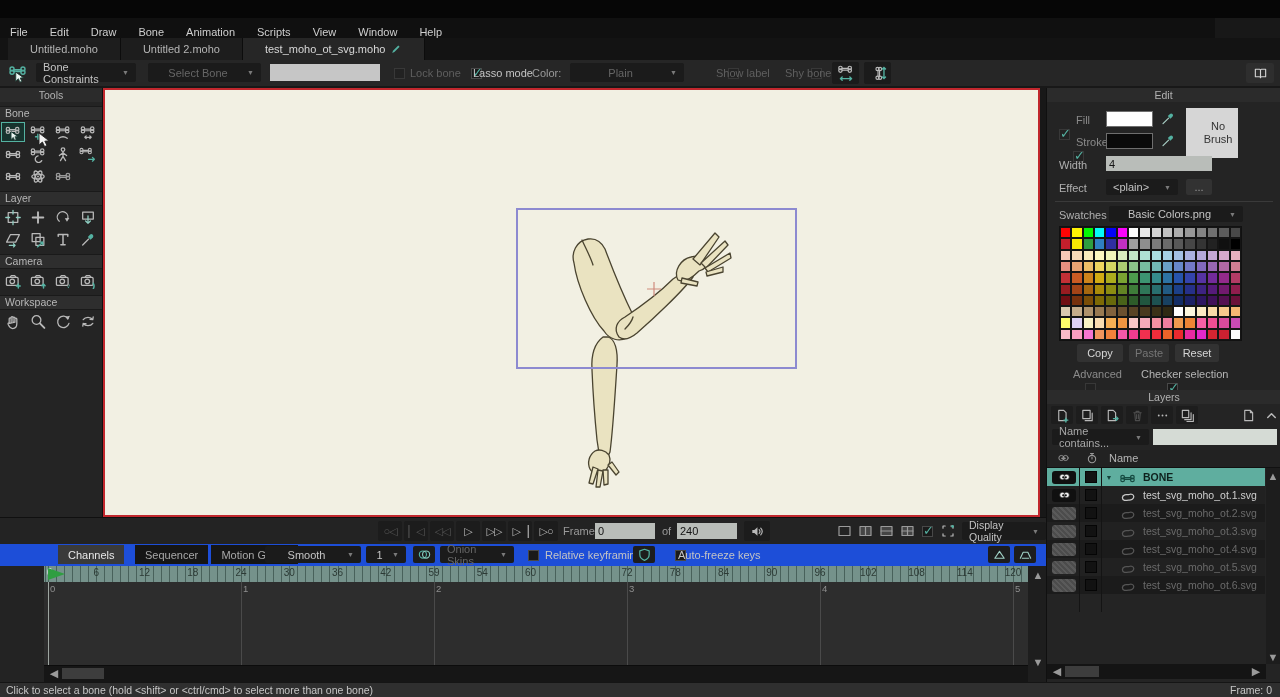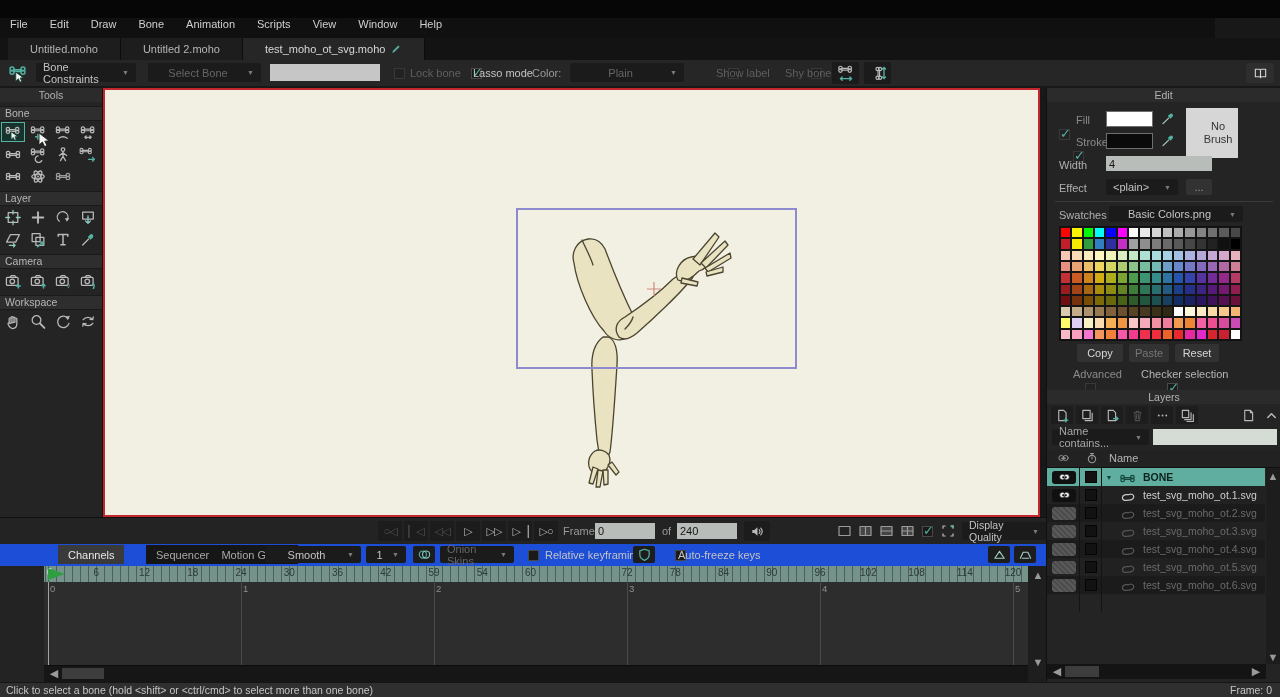--- a/index.html
+++ b/index.html
@@ -2,21 +2,21 @@
 <html><head>
 <meta charset="utf-8">
 <style>
   html,body{margin:0;padding:0;background:#000;}
   .app{position:relative;width:1280px;height:697px;background:#181818;overflow:hidden;
        font-family:"Liberation Sans","DejaVu Sans",sans-serif;font-size:11px;color:#c8c8c8;
        -webkit-font-smoothing:antialiased;}
   .abs{position:absolute;}
   
   .titlebar{left:0;top:0;width:1280px;height:18px;background:#060606;}
-  .menubar{left:0;top:18px;width:1215px;height:20px;background:#101010;display:flex;align-items:flex-start;padding-left:8px;box-sizing:border-box;}
+  .menubar{left:0;top:18px;width:1215px;height:20px;background:#101010;display:flex;align-items:flex-end;padding-left:8px;box-sizing:border-box;}
   .menu-item{padding:0 12px 0 2px;margin-right:8px;color:#cfcfcf;cursor:default;}
   .tabbar{left:0;top:38px;width:1280px;height:22px;background:#131313;display:flex;align-items:flex-end;padding-left:8px;box-sizing:border-box;}
   .tab{height:22px;display:flex;align-items:center;justify-content:center;gap:5px;padding:0 22px;background:#1d1d1d;color:#b5b5b5;border-right:1px solid #0c0c0c;}
   .tab.active{background:#262626;color:#d8d8d8;}
   .tab .icon{width:12px;height:12px;display:inline-block;}
   
   .toolbar{left:0;top:60px;width:1280px;height:26px;background:#262626;}
   .dd{position:absolute;height:19px;background:#1b1b1b;border-radius:2px;display:flex;align-items:center;justify-content:space-between;padding:0 7px;box-sizing:border-box;color:#c4c4c4;}
   .dd .arr{color:#7a7a7a;font-size:7px;margin-left:6px;}
   .dd.dim{color:#666;}
@@ -991,21 +991,21 @@
     <div class="dd" style="left:962px;top:4px;width:84px;height:18px;">
       <span style="font-size:10.5px;">Display Quality</span>
         <span class="arr">▼</span>
     </div>
   </div>
 
   <div class="abs tl">
     <div class="tl-toolbar">
       <div id="tl-tabs">
           <div class="tl-tab active" style="left: 58px;">Channels</div>
-          <div class="tl-tab" style="left: 146px; text-align: right;">Sequencer</div>
+          <div class="tl-tab" style="left: 135px; text-align: right;">Sequencer</div>
           <div class="tl-tab" style="left: 211.4px;">Motion Graph</div>
         </div>
       <div class="dd" style="left:265px;top:2px;width:96px;height:17px;">
         <span style="margin:0 auto;">Smooth</span>
           <span class="arr">▼</span>
       </div>
       <div class="dd" style="left:366px;top:2px;width:40px;height:17px;">
         <span style="margin:0 auto;">1</span>
           <span class="arr">▼</span>
       </div>

